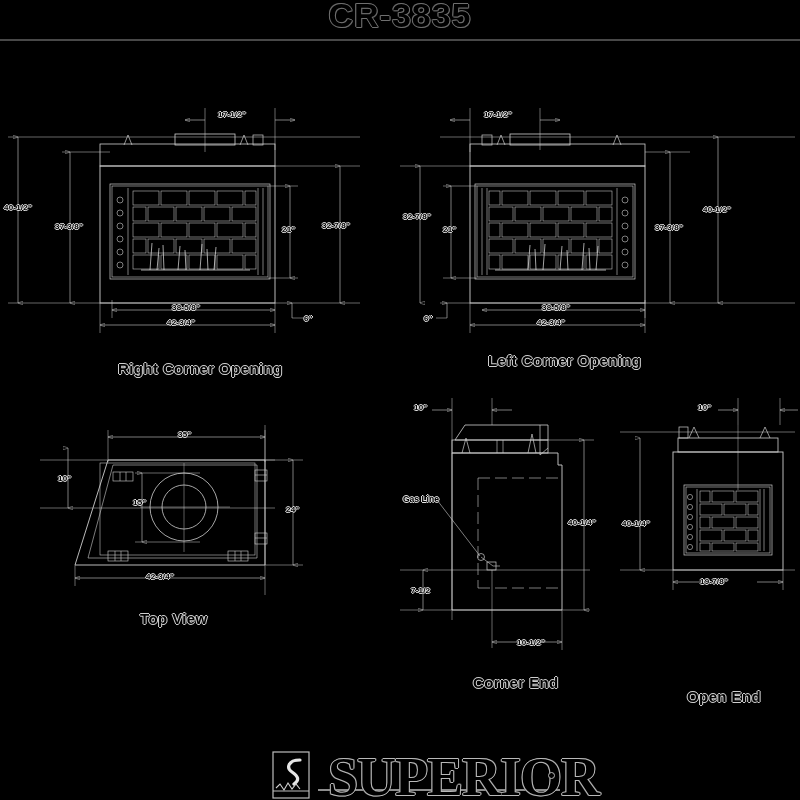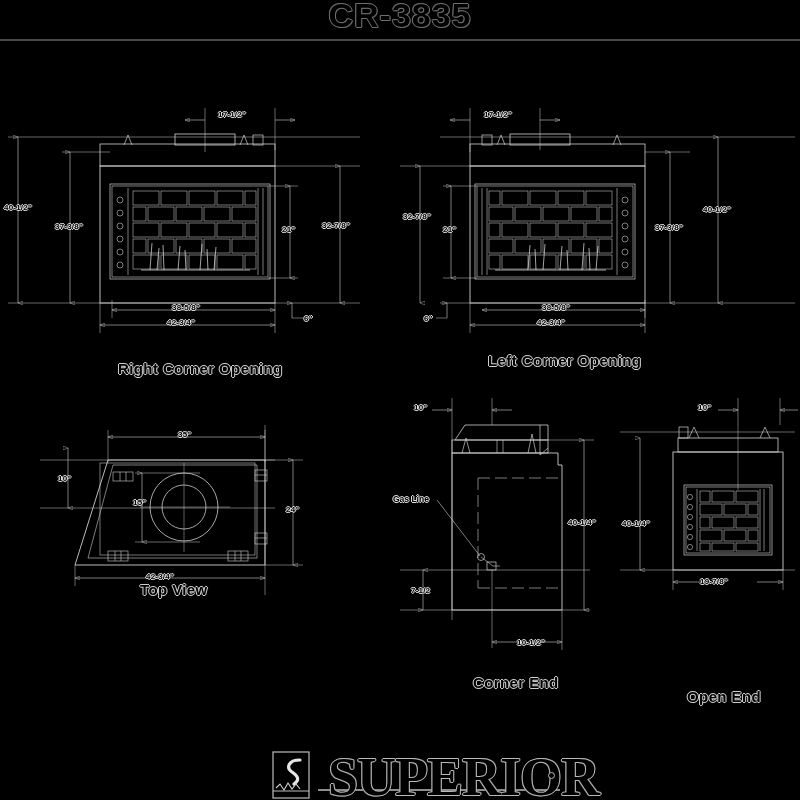--- a/index.html
+++ b/index.html
@@ -446,24 +446,24 @@
   <div class="dim" style="left:542px;top:303px;">38-5/8"</div>
   <div class="dim" style="left:537px;top:318px;">42-3/4"</div>
   <div class="dim" style="left:424px;top:314px;">6"</div>
   <div class="vlabel" style="left:488px;top:352px;">Left Corner Opening</div>
 
   <div class="dim" style="left:178px;top:430px;">35"</div>
   <div class="dim" style="left:58px;top:474px;">10"</div>
   <div class="dim" style="left:133px;top:498px;">15"</div>
   <div class="dim" style="left:286px;top:505px;">24"</div>
   <div class="dim" style="left:146px;top:572px;">42-3/4"</div>
-  <div class="vlabel" style="left:140px;top:581px;">Top View</div>
+  <div class="vlabel" style="left:140px;top:610px;">Top View</div>
 
   <div class="dim" style="left:414px;top:403px;">10"</div>
-  <div class="note" style="left:393px;top:494px;">Gas Line</div>
+  <div class="note" style="left:403px;top:494px;">Gas Line</div>
   <div class="dim" style="left:568px;top:518px;">40-1/4"</div>
   <div class="dim" style="left:411px;top:586px;">7-1/2</div>
   <div class="dim" style="left:517px;top:638px;">10-1/2"</div>
   <div class="vlabel" style="left:473px;top:674px;">Corner End</div>
 
   <div class="dim" style="left:698px;top:403px;">10"</div>
   <div class="dim" style="left:622px;top:519px;">40-1/4"</div>
   <div class="dim" style="left:700px;top:577px;">19-7/8"</div>
   <div class="vlabel" style="left:687px;top:688px;">Open End</div>
 

